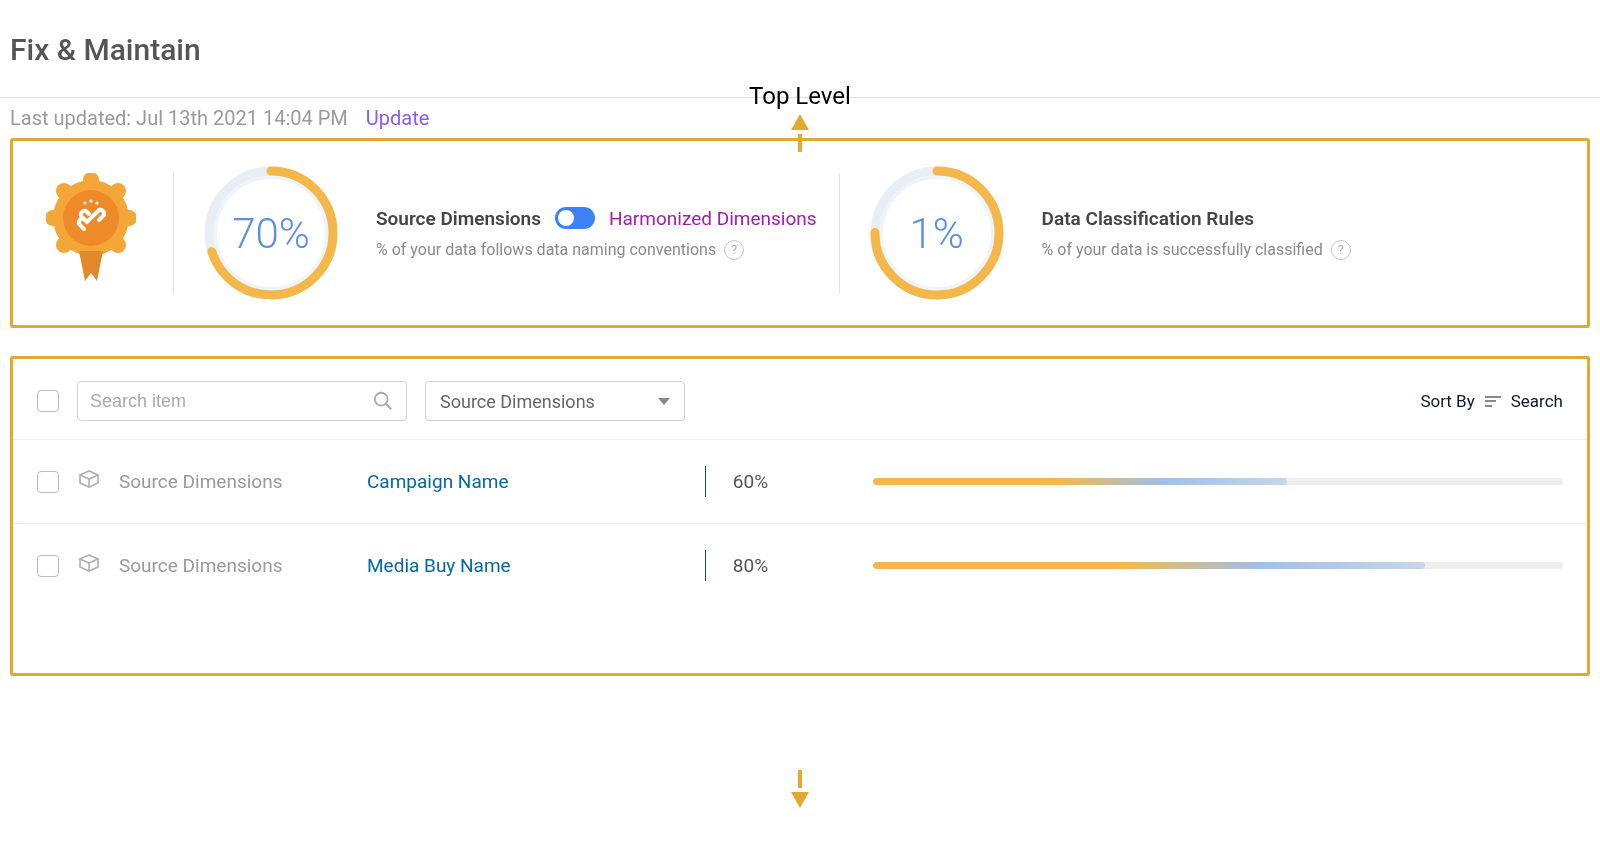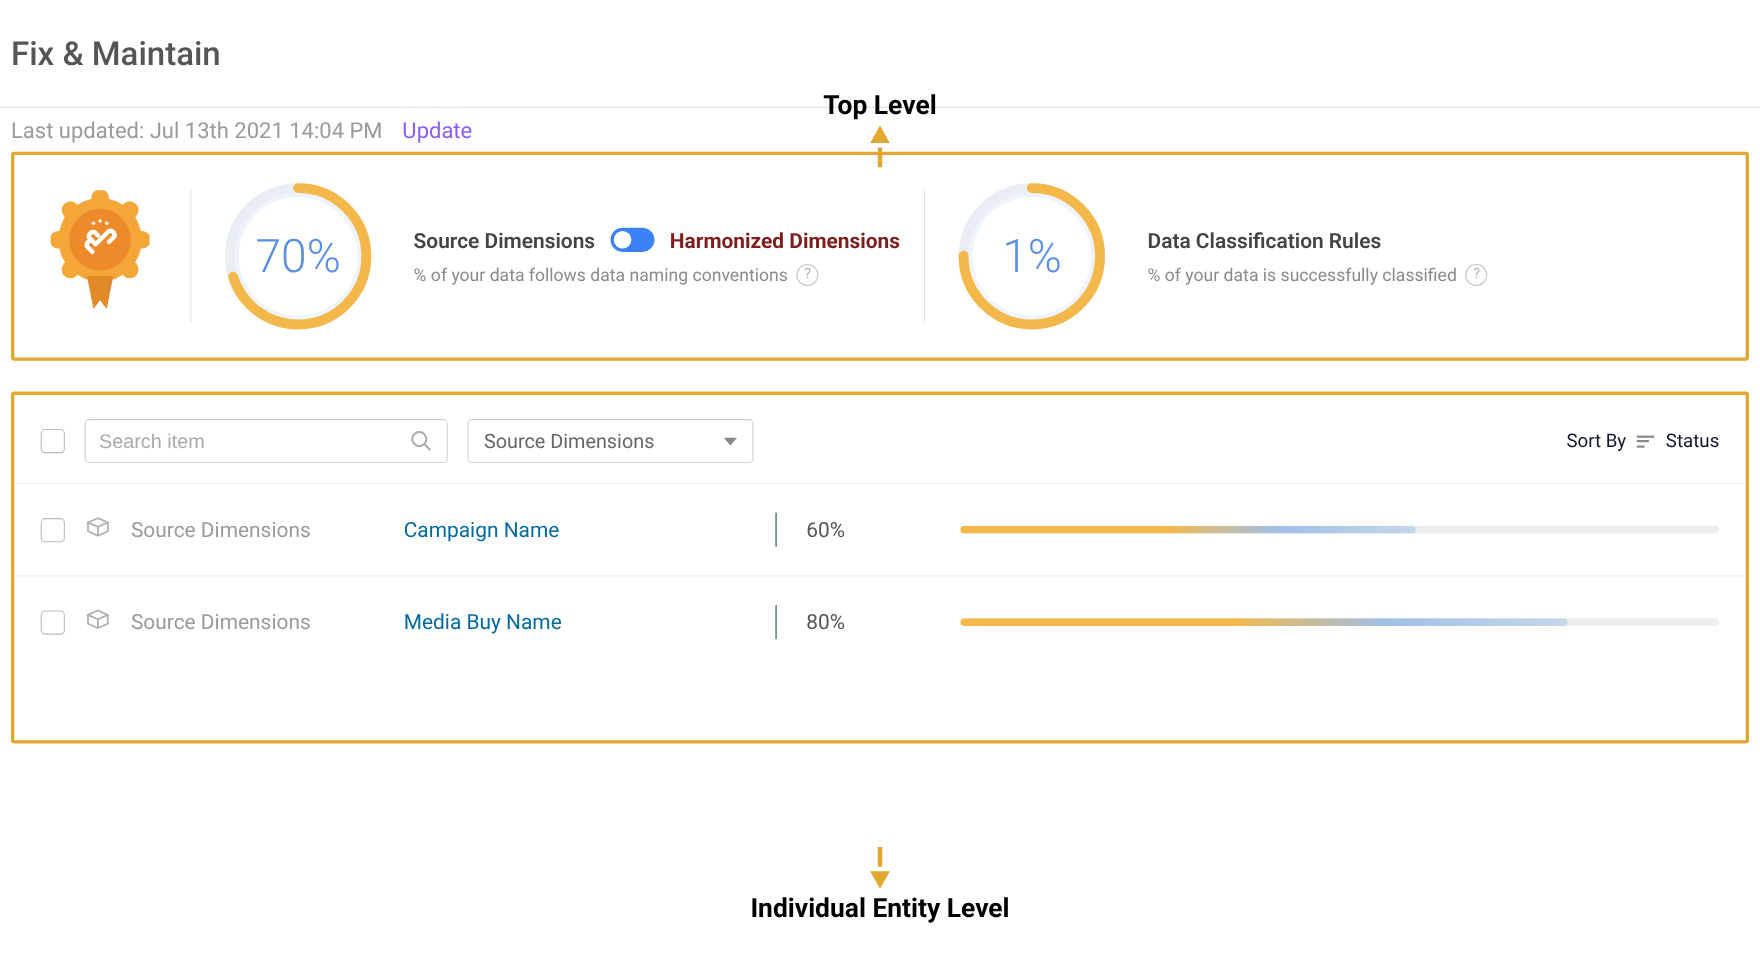--- a/index.html
+++ b/index.html
@@ -14,21 +14,21 @@
   .page-title {
     font-size: 30px;
     font-weight: 500;
     color: #555;
     padding: 32px 10px 0 10px;
   }
   .annotation {
     position: absolute;
     font-size: 24px;
     color: #000;
-    font-weight: 700;
+    font-weight: 400;
     text-align: center;
   }
   .annotation-top { top: 82px; left: 0; right: 0; }
   .annotation-bottom { top: 770px; left: 0; right: 0; }
   .arrow {
     width: 0; height: 0;
     border-left: 9px solid transparent;
     border-right: 9px solid transparent;
     margin: 4px auto;
   }
@@ -81,21 +81,21 @@
   .metric-text { max-width: 520px; }
   .metric-head {
     display: flex;
     align-items: center;
     gap: 14px;
     font-size: 19px;
     font-weight: 600;
     color: #444;
     margin-bottom: 10px;
   }
-  .toggle-alt { color: #7f1d1d; font-weight: 700; }
+  .toggle-alt { color: #a21caf; font-weight: 400; }
   .metric-sub {
     font-size: 16px;
     color: #8a8a8a;
     display: flex;
     align-items: center;
     gap: 8px;
   }
   .help-circle {
     display: inline-flex;
     width: 20px; height: 20px;
@@ -363,21 +363,21 @@
       <span class="chev"></span>
     </div>
     <div class="spacer"></div>
     <div class="sortby">
       <span>Sort By</span>
       <span class="sort-icon">
         <span style="width:16px"></span>
           <span style="width:11px"></span>
           <span style="width:7px"></span>
       </span>
-      <span>Status</span>
+      <span>Search</span>
     </div>
   </div>
 
   <div class="row">
     <div class="chk"></div>
     <span class="box-icon">
       <svg width="24" height="24" viewBox="0 0 24 24" fill="none" stroke="#b0b0b0" stroke-width="1.6">
         <path d="M3 7 L12 3 L21 7 L12 11 Z"></path>
           <path d="M3 7 v8 l9 4 l9 -4 v-8"></path>
           <path d="M12 11 v8"></path>
@@ -409,14 +409,13 @@
       <div class="bar">
           <div class="bar-fill" style="width:80%"></div>
         </div>
     </div>
   </div>
 </div>
 
 <div class="annotation annotation-bottom">
   <div class="arrow-stem"></div>
   <div class="arrow arrow-down"></div>
-  <span>Individual Entity Level</span>
 </div>
 
 </body></html>

